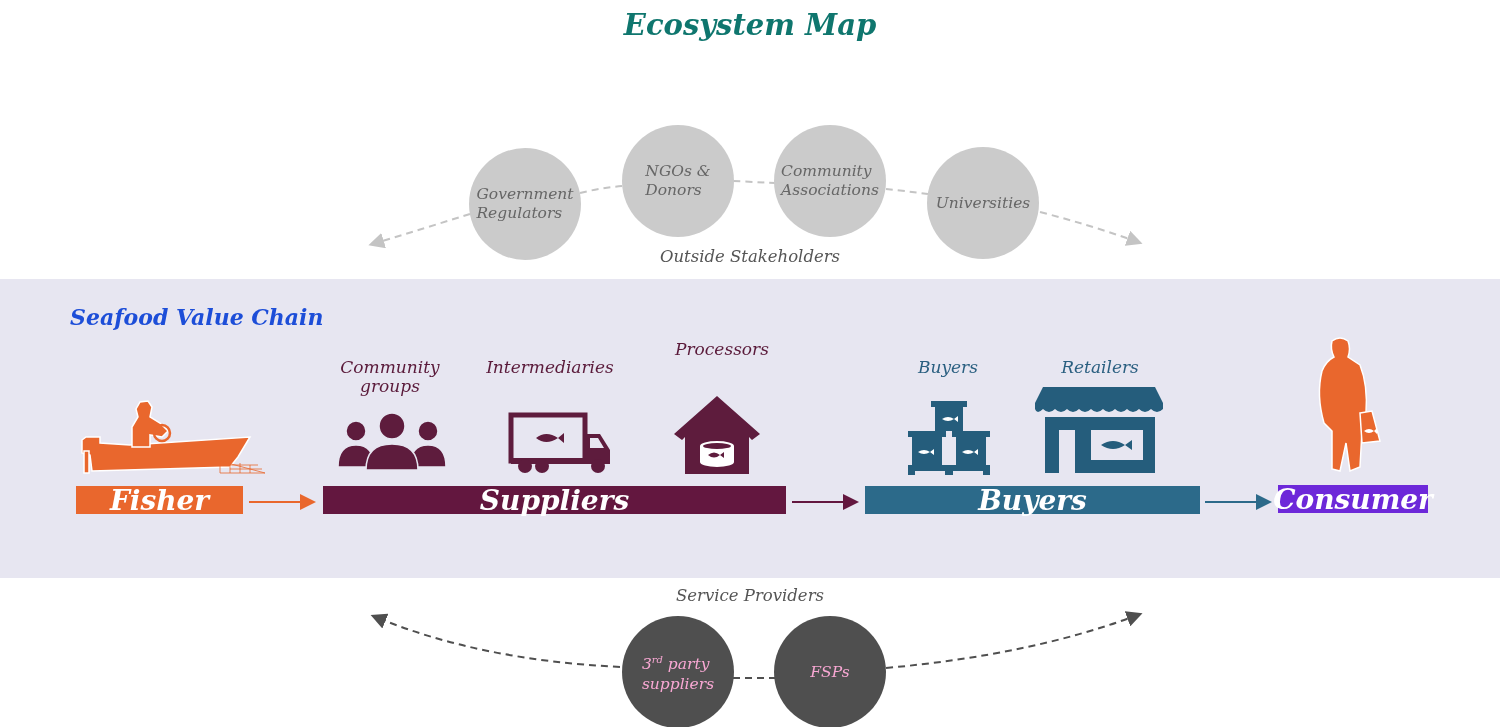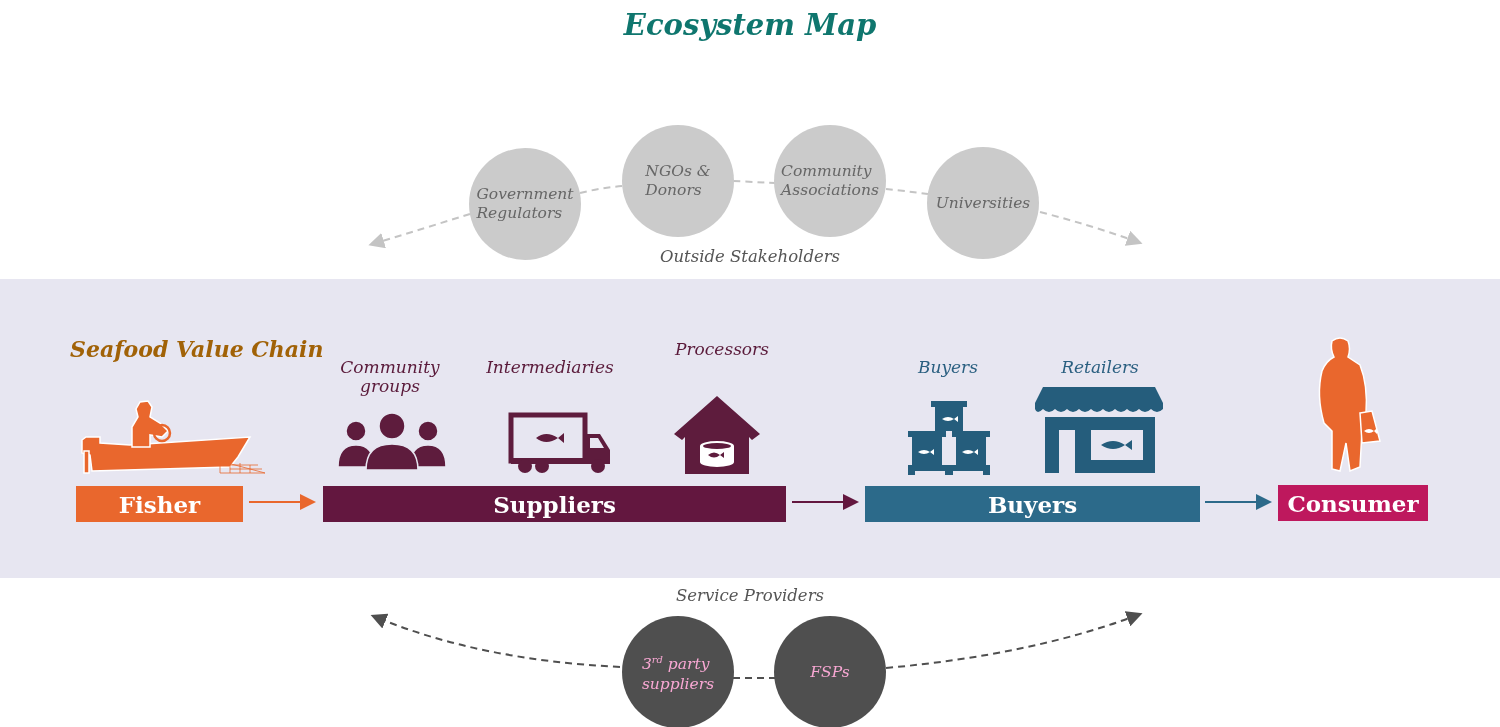--- a/index.html
+++ b/index.html
@@ -8,23 +8,23 @@
   .abs { position:absolute; }
   #title { left:0; width:1500px; top:8px; text-align:center; font-size:29px; font-weight:bold;
            font-style:italic; color:#0f766e; }
   #band { left:0; top:279px; width:1500px; height:299px; background:#e7e6f1; }
   .circle { position:absolute; border-radius:50%; display:flex; align-items:center; justify-content:center;
             text-align:left; font-style:italic; font-size:15.5px; line-height:19px; }
   .circle.light { background:#cbcbcb; color:#666666; width:112px; height:112px; }
   .circle.dark { background:#4f4f4f; color:#f9a8d4; width:112px; height:112px; }
   .circle span sup { font-size:10px; }
   .caption { position:absolute; font-style:italic; font-size:16.5px; color:#555555; text-align:center; }
-  #chain-title { left:70px; top:304px; font-size:22px; font-weight:bold; font-style:italic; color:#a16207;margin-top:32px; }
-  .bar { position:absolute; height:36px; display:flex; align-items:center; justify-content:center;
-         color:#ffffff; font-weight:bold; font-size:23px; }
+  #chain-title { left:70px; top:304px; font-size:22px; font-weight:bold; font-style:italic; color:#1d4ed8; }
+  .bar { position:absolute; height:28px; display:flex; align-items:center; justify-content:center;
+         color:#ffffff; font-weight:bold; font-style:italic; font-size:28px; }
   .sub { position:absolute; text-align:center; font-style:italic; font-size:17px; line-height:19px; }
   .sub.plum { color:#5a1a3a; }
   .sub.teal { color:#2a5f80; }
   svg { position:absolute; overflow:visible; }
 </style>
 </head>
 <body>
 
 <div id="title" class="abs">Ecosystem Map</div>
 
@@ -160,21 +160,21 @@
 
 <svg width="1500" height="727" style="left:0;top:0;">
   <line x1="249" y1="502" x2="312" y2="502" stroke="#e9672d" stroke-width="2" marker-end="url(#arrowOrange)"></line>
   <line x1="792" y1="502" x2="855" y2="502" stroke="#63173f" stroke-width="2" marker-end="url(#arrowPlum)"></line>
   <line x1="1205" y1="502" x2="1268" y2="502" stroke="#2c6a8a" stroke-width="2" marker-end="url(#arrowTeal)"></line>
 </svg>
 
 <div class="bar" style="left:76px;top:486px;width:167px;background:#e9672d;">Fisher</div>
 <div class="bar" style="left:323px;top:486px;width:463px;background:#63173f;">Suppliers</div>
 <div class="bar" style="left:865px;top:486px;width:335px;background:#2c6a8a;">Buyers</div>
-<div class="bar" style="left:1278px;top:485px;width:150px;background:#be185d;">Consumer</div>
+<div class="bar" style="left:1278px;top:485px;width:150px;background:#6d28d9;">Consumer</div>
 
 <div class="caption" style="left:600px;width:300px;top:586px;">Service Providers</div>
 
 <svg width="1500" height="727" style="left:0;top:0;">
   <path d="M620,667 Q480,660 378,618" fill="none" stroke="#4f4f4f" stroke-width="2" stroke-dasharray="7,5" marker-end="url(#arrowDark)"></path>
   <path d="M733,678 L775,678" fill="none" stroke="#4f4f4f" stroke-width="2" stroke-dasharray="7,5"></path>
   <path d="M886,668 Q1030,655 1135,616" fill="none" stroke="#4f4f4f" stroke-width="2" stroke-dasharray="7,5" marker-end="url(#arrowDark)"></path>
 </svg>
 
 <div class="circle dark" style="left:622px;top:616px;">

